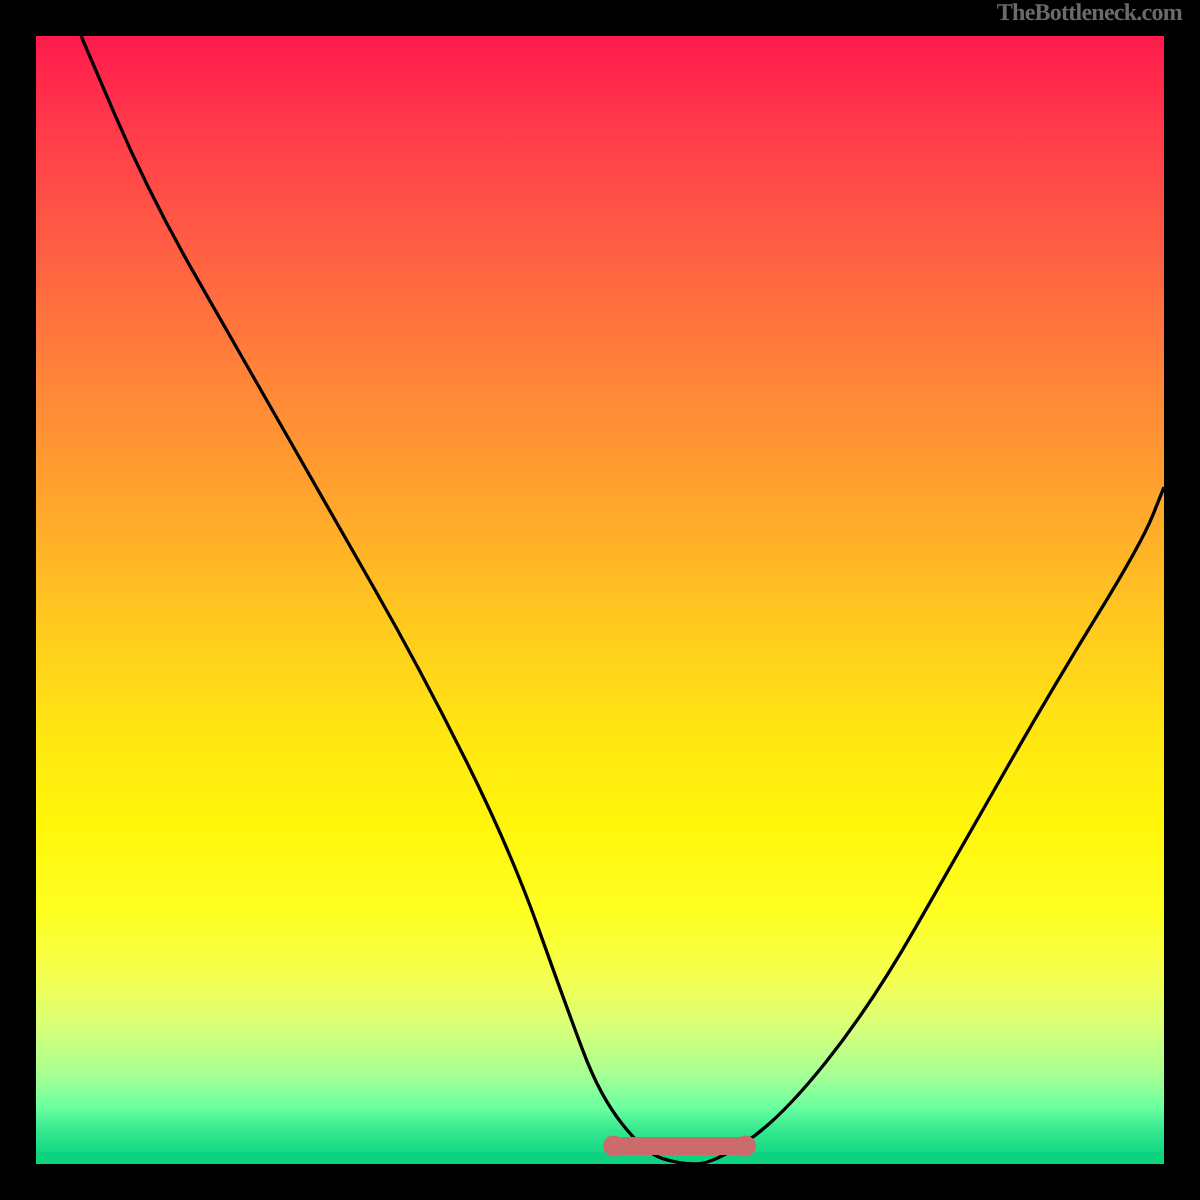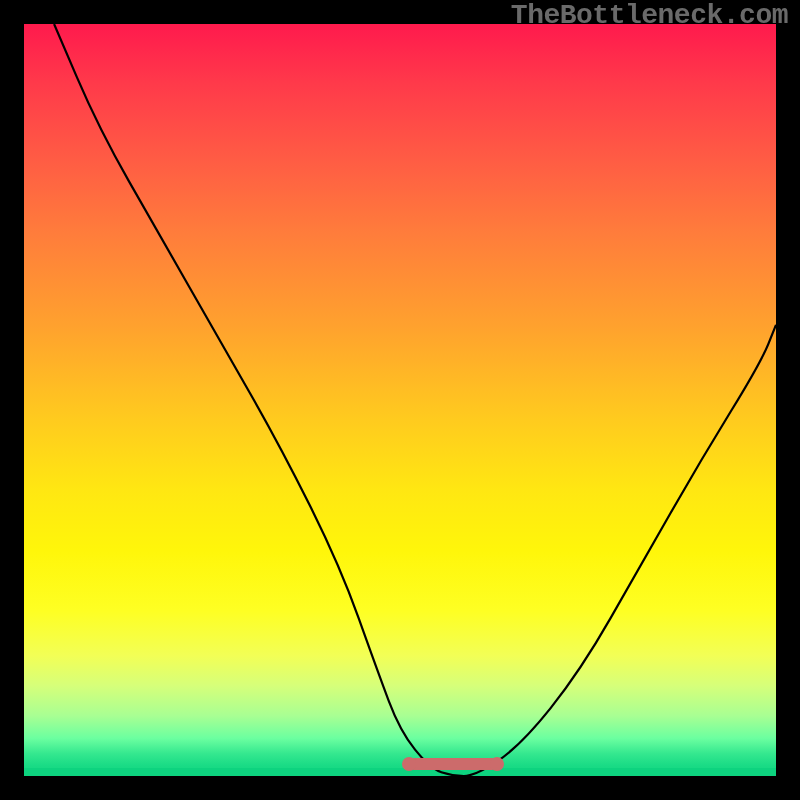--- a/index.html
+++ b/index.html
@@ -49,22 +49,22 @@
     left: 0;
     bottom: 0;
     width: 100%;
     height: 8px;
     background: #0dd37f;
   }
   .watermark {
     position: absolute;
     top: 0;
     right: 12px;
-    font-family: Liberation Mono, monospace;
-    font-size: 28px;
+    font-family: Liberation Serif, serif;
+    font-size: 16px;
     font-weight: 600;
     color: #6a6a6a;
     letter-spacing: -0.5px;
   }
   svg.curve {
     position: absolute;
     left: 0;
     top: 0;
     width: 100%;
     height: 100%;

